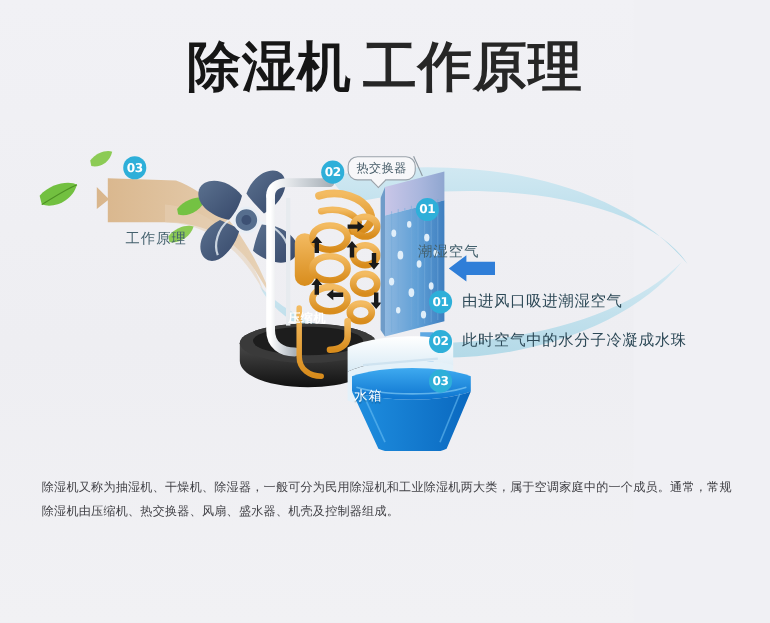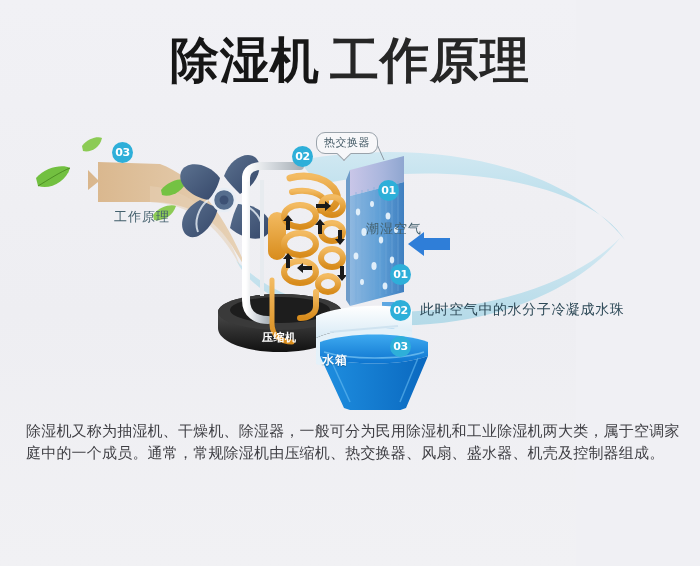--- a/index.html
+++ b/index.html
@@ -71,21 +71,21 @@
   .dlabel {
     position: absolute;
     font-size: 13px;
     color: #43606d;
     letter-spacing: 1px;
     white-space: nowrap;
   }
   .dlabel.white {
     color: #ffffff;
     font-size: 12px;
-    font-weight: bold;
+    font-weight: normal;
     text-shadow: 0 1px 1px rgba(0,0,0,.25);
   }
   .dlabel.dark {
     color: #ffffff;
     font-size: 11px;
     font-weight: bold;
     letter-spacing: 0.5px;
   }
 
   
@@ -148,25 +148,25 @@
   }
 
   
   .copy {
     position: absolute;
     left: 26px;
     top: 420px;
     width: 656px;
   }
   .para {
-    font-size: 15px;
+    font-size: 11px;
     line-height: 22px;
     color: #3f3f44;
     letter-spacing: 0.2px;
-    margin: 0;
+    margin: 12px;
   }
   .para + .para { margin-top: 16px; }
 </style>
 </head>
 <body>
 
 <div id="page">
 
   <div class="title-wrap">
     <div class="title">
@@ -355,32 +355,33 @@
         <path d="M324,232 C350,240 400,240 424,232" stroke="#8fd4f8" stroke-width="1.5" opacity=".6" fill="none"></path>
       </g>
 
       <path d="M376,22 L384,40" stroke="#8e99a2" stroke-width="1" fill="none"></path>
     </svg>
 
     <div class="badge" style="left:112px; top:22px;">03</div>
     <div class="dlabel" style="left:114px; top:88px;">工作原理</div>
 
     <div class="badge" style="left:292px; top:26px;">02</div>
-    <div class="callout" style="left:316px; top:12px;">热交换器</div>
+    <div class="callout" style="left:316px; top:22px;">热交换器</div>
 
     <div class="badge" style="left:378px; top:60px;">01</div>
-    <div class="dlabel" style="left:366px; top:100px;">潮湿空气</div>
-
-    <div class="dlabel dark" style="left:262px; top:162px;margin-top:48px;">压缩机</div>
+    <div class="dlabel" style="left:380px; top:100px;">潮湿空气</div>
+
+    <div class="dlabel dark" style="left:262px; top:162px;">压缩机</div>
     <div class="dlabel white" style="left:322px; top:232px;">水箱</div>
   </div>
 
   <div class="legend">
     <div class="legend-row">
       <span class="legend-badge">01</span>
+      <span class="legend-text">由进风口吸进潮湿空气</span>
     </div>
     <div class="legend-row">
       <span class="legend-badge">02</span>
       <span class="legend-text">此时空气中的水分子冷凝成水珠</span>
     </div>
     <div class="legend-row">
       <span class="legend-badge">03</span>
     </div>
   </div>
 

